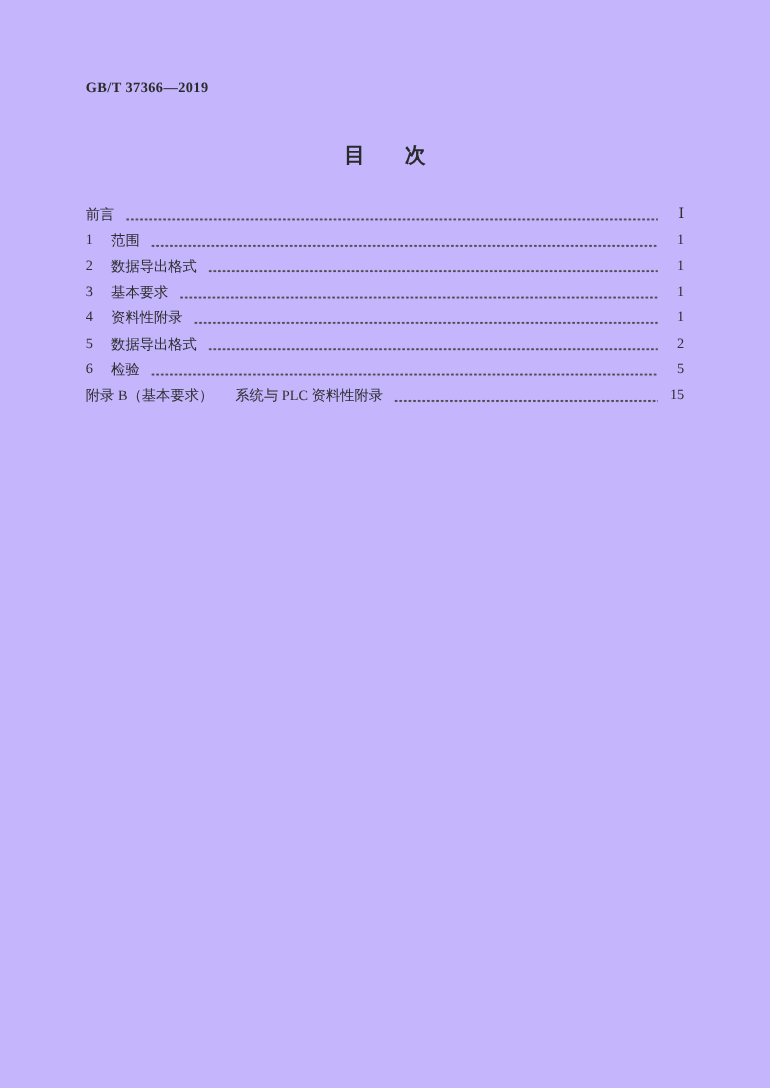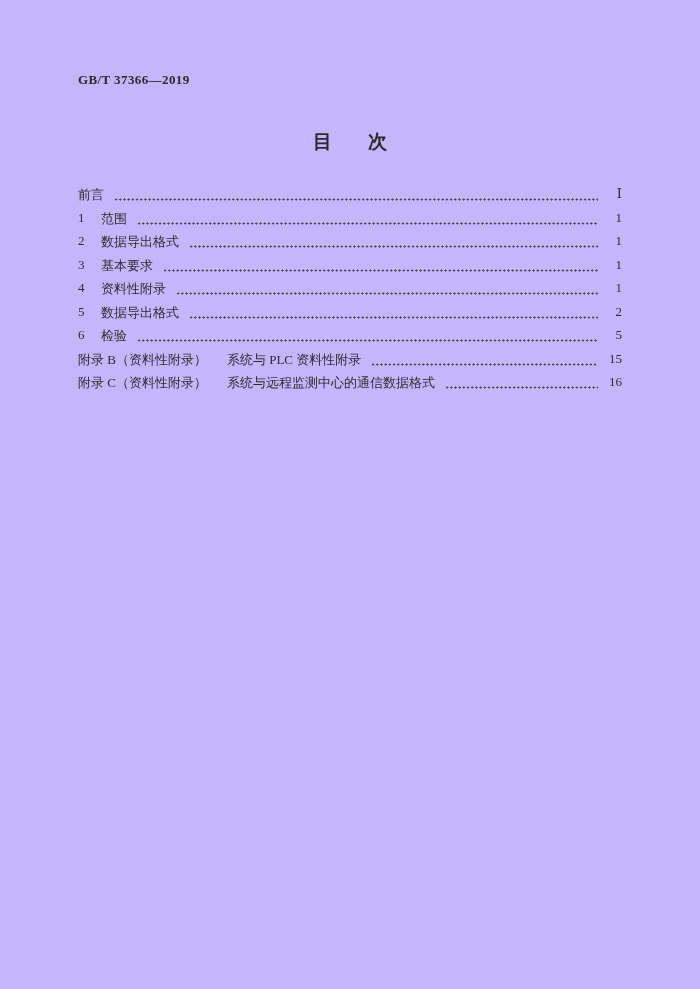--- a/index.html
+++ b/index.html
@@ -127,26 +127,20 @@
       <span class="leader"></span>
       <span class="toc-page">2</span>
     </div>
       <div class="toc-row">
       <span class="toc-prefix num">6</span>
       <span class="toc-title">检验</span>
       <span class="leader"></span>
       <span class="toc-page">5</span>
     </div>
       <div class="toc-row">
-      <span class="toc-prefix appendix">附录 B（资料性附录）</span>
+      <span class="toc-prefix appendix">附录 B（基本要求）</span>
       <span class="toc-title">系统与 PLC 资料性附录</span>
       <span class="leader"></span>
       <span class="toc-page">15</span>
-    </div>
-      <div class="toc-row">
-      <span class="toc-prefix appendix">附录 C（资料性附录）</span>
-      <span class="toc-title">系统与远程监测中心的通信数据格式</span>
-      <span class="leader"></span>
-      <span class="toc-page">16</span>
     </div>
     </div>
 
 </div>
 
 </body></html>

